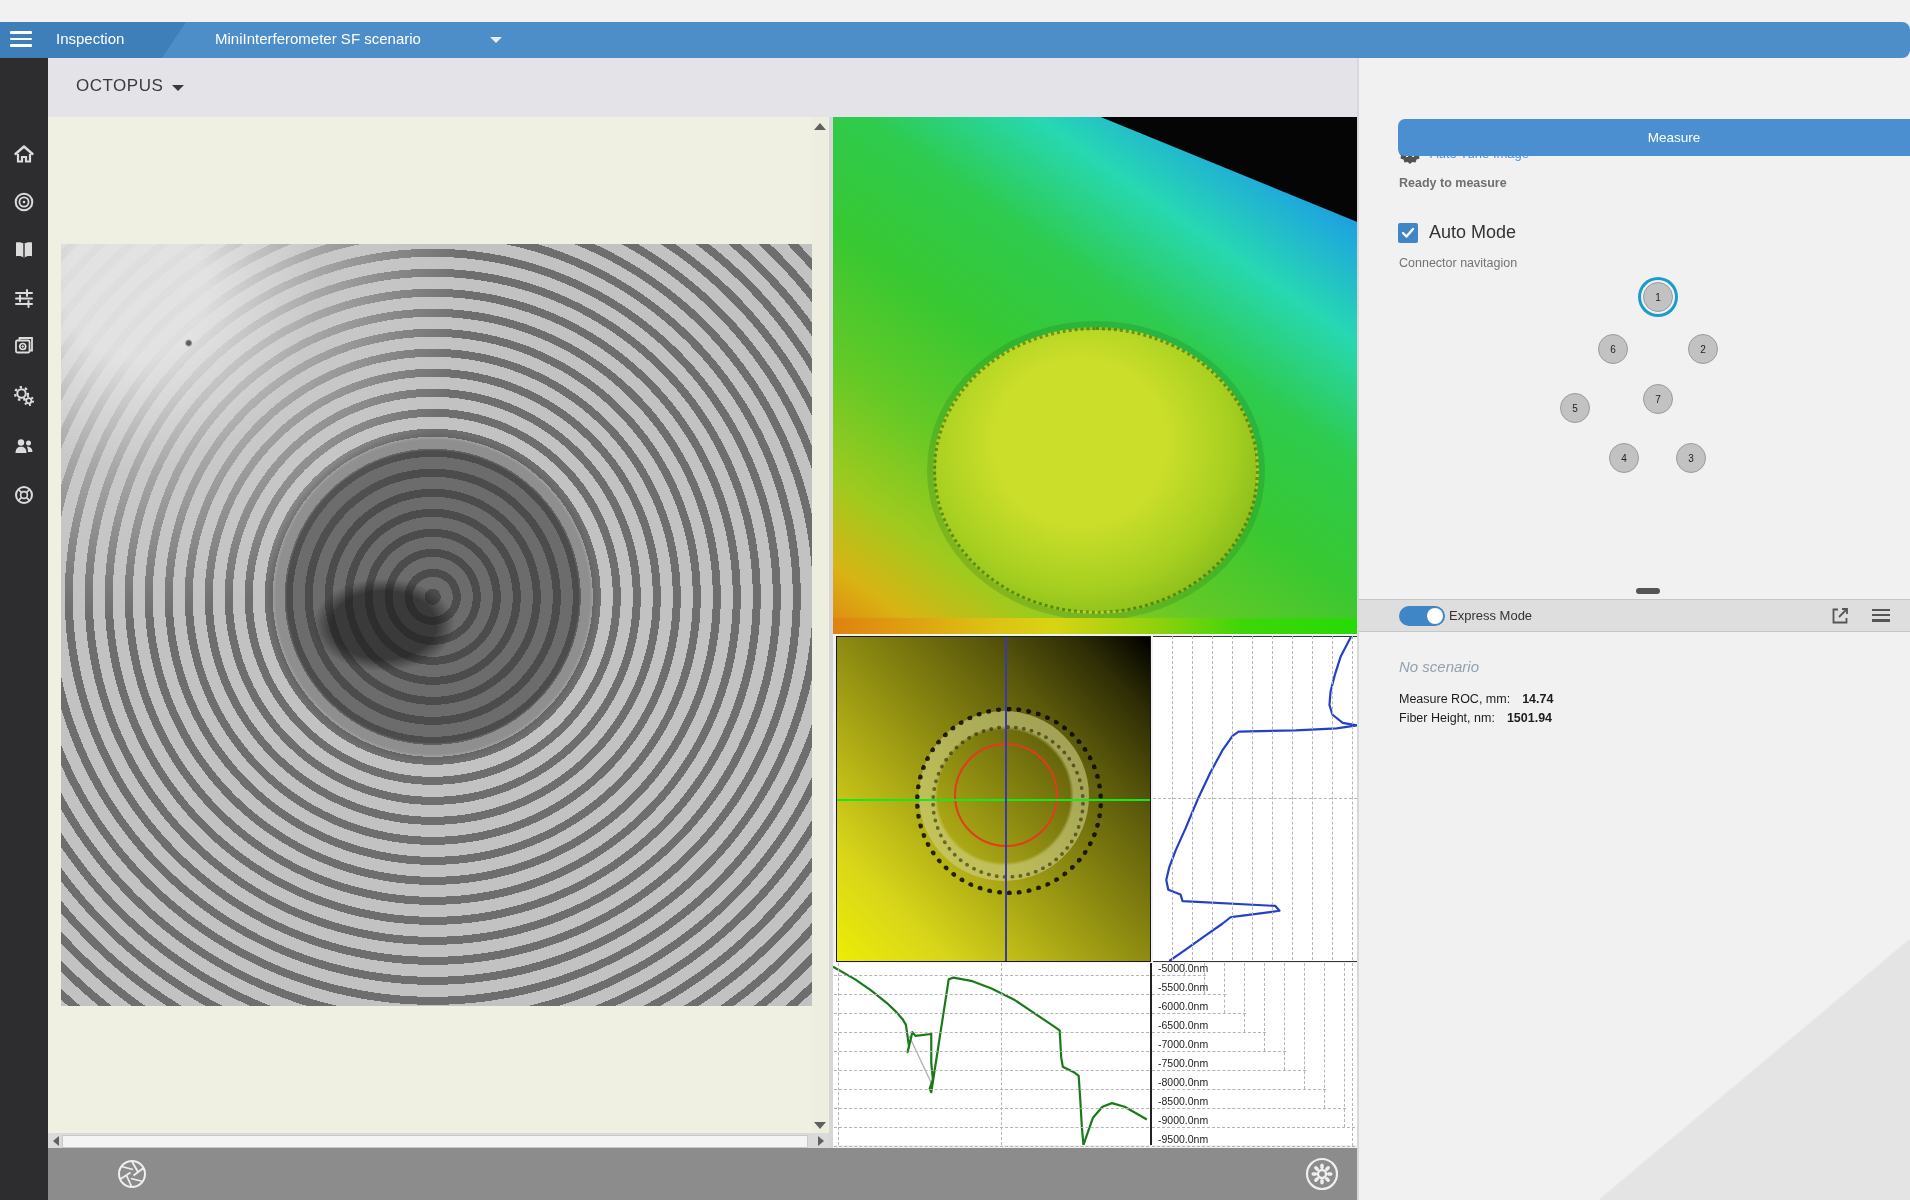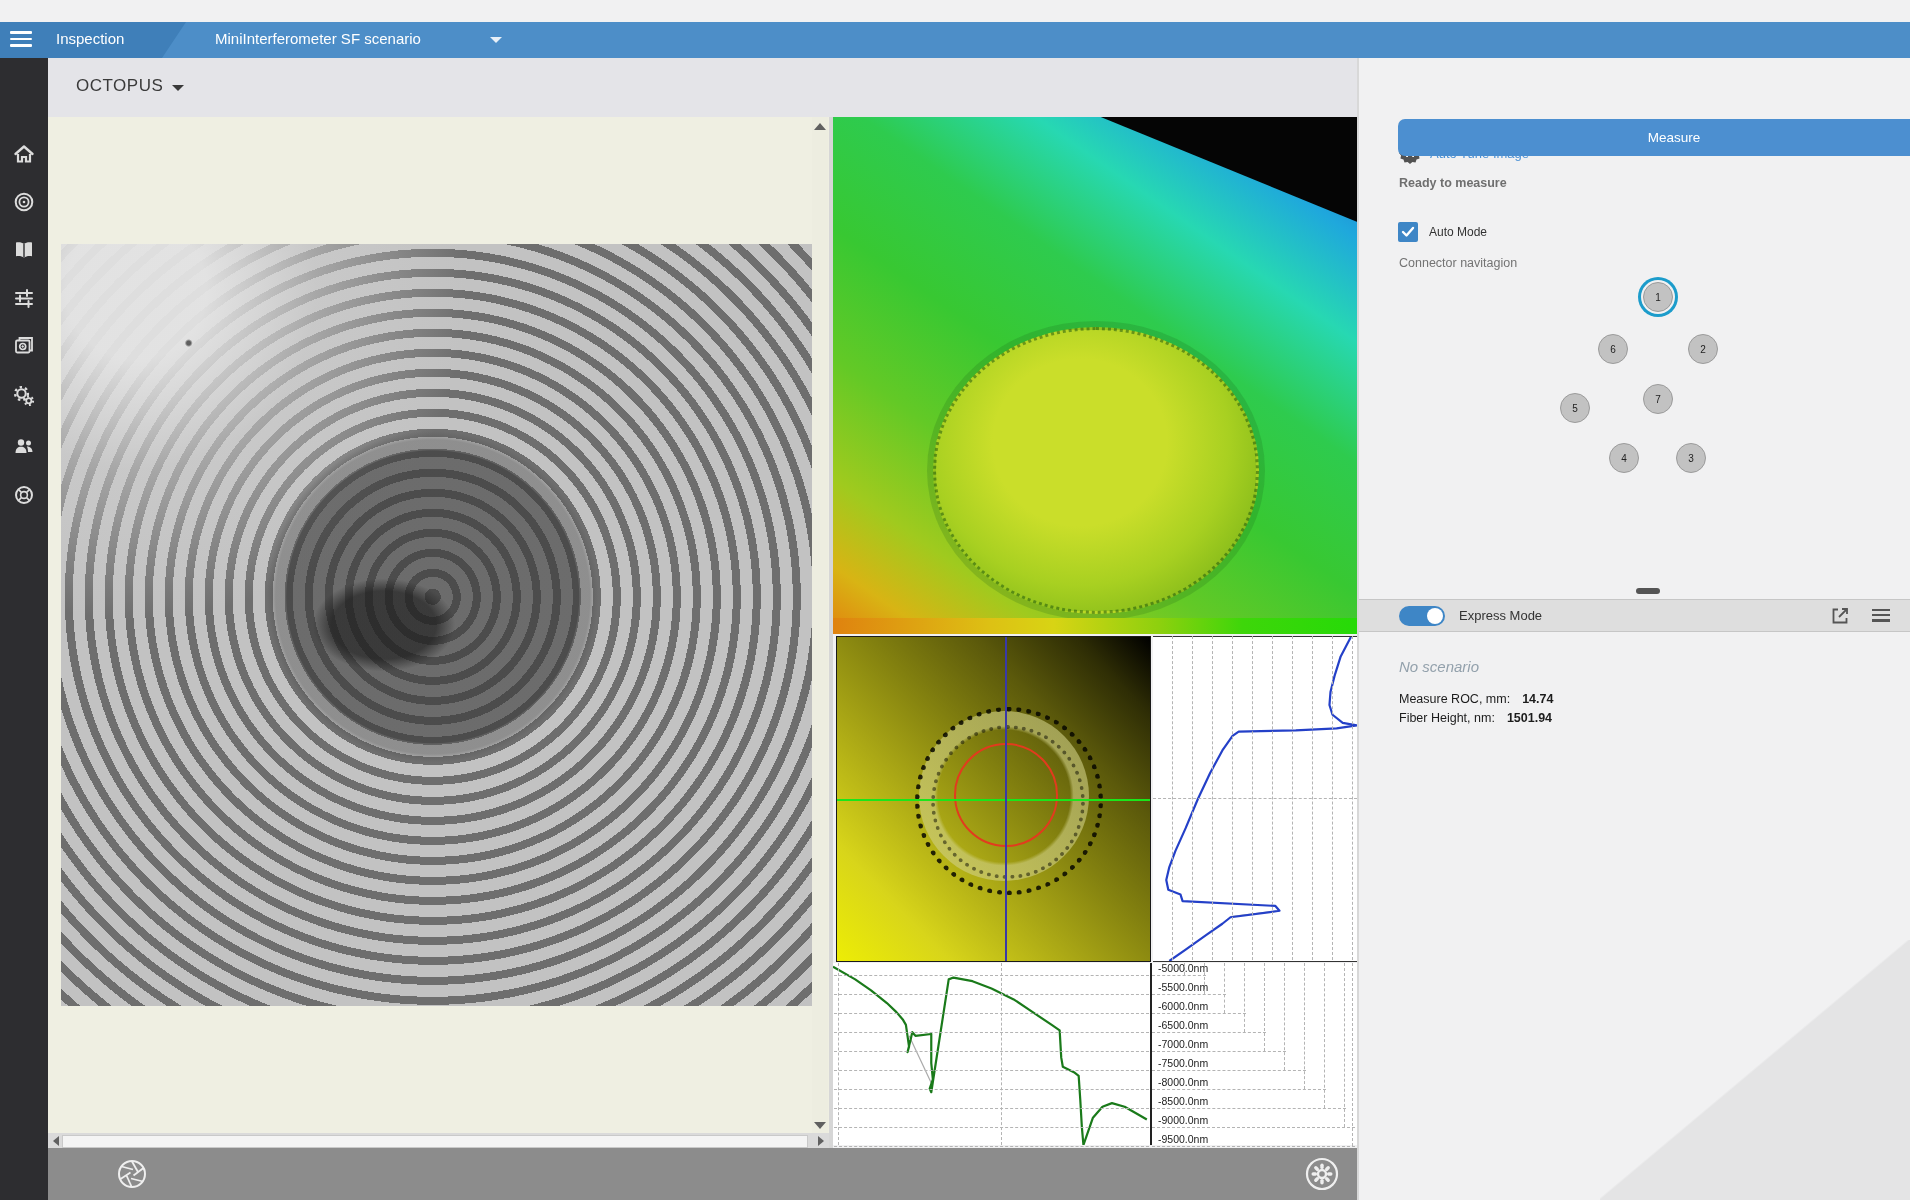--- a/index.html
+++ b/index.html
@@ -9,21 +9,21 @@
   .abs{position:absolute;}
 
   
   #titlebar{left:0;top:0;width:1910px;height:22px;background:#ffffff;color:#000;}
   #app-logo{left:7px;top:4px;width:16px;height:14px;}
   #title-text{left:30px;top:4px;font-size:12px;color:#111;}
   .winbtn{top:0;width:46px;height:22px;display:flex;align-items:center;justify-content:center;}
   #btn-min{left:1758px;} #btn-max{left:1806px;} #btn-close{left:1854px;}
 
   
-  #navbar{left:0;top:22px;width:1910px;height:36px;background:#4D8EC8;}
+  #navbar{left:0;top:22px;width:1910px;height:36px;background:#4D8EC8;border-radius:8px;}
   #nav-tab-dark{left:0;top:0;width:186px;height:36px;background:#3F7FB9;
      clip-path:polygon(0 0,186px 0,162px 36px,0 36px);}
   #hamburger{left:10px;top:9px;width:22px;height:18px;cursor:pointer;}
   #hamburger span{display:block;height:2.6px;background:#fff;margin:0 0 4px 0;border-radius:1px;}
   #nav-inspection{left:56px;top:8px;font-size:15px;color:#fff;}
   #nav-scenario{left:215px;top:8px;font-size:15px;color:#fff;}
   .caret-w{display:inline-block;width:0;height:0;border-left:6px solid transparent;
      border-right:6px solid transparent;border-top:6px solid #e8f0f8;vertical-align:middle;}
   #nav-caret{left:490px;top:37px;}
 
@@ -105,32 +105,32 @@
   #autotune{left:40px;top:84px;height:22px;display:flex;align-items:center;gap:9px;cursor:pointer;}
   #autotune-badge{width:22px;height:22px;background:#525252;color:#fff;font-size:12px;font-weight:bold;
     display:flex;align-items:center;justify-content:center;
     clip-path:polygon(100% 50%,90.6% 60.9%,93.3% 75%,79.7% 79.7%,75% 93.3%,60.9% 90.6%,50% 100%,39.1% 90.6%,25% 93.3%,20.3% 79.7%,6.7% 75%,9.4% 60.9%,0 50%,9.4% 39.1%,6.7% 25%,20.3% 20.3%,25% 6.7%,39.1% 9.4%,50% 0,60.9% 9.4%,75% 6.7%,79.7% 20.3%,93.3% 25%,90.6% 39.1%);}
   #autotune-label{font-size:13px;color:#4C92D6;}
   #measure-btn{left:39px;top:61px;width:552px;height:37px;background:#4C8FD0;color:#fff;
     font-size:13.5px;display:flex;align-items:center;justify-content:center;cursor:pointer;border-radius:7px;}
   #status-text{left:40px;top:118px;font-size:12.5px;font-weight:bold;color:#6f6f6f;}
   #automode{left:39px;top:164px;display:flex;align-items:center;gap:11px;cursor:pointer;}
   #automode-box{width:20px;height:20px;background:#3E86C6;border-radius:2px;display:flex;align-items:center;justify-content:center;}
-  #automode-label{font-size:12px;color:#333;}
+  #automode-label{font-size:18px;color:#333;}
   #connector-label{left:40px;top:198px;font-size:12.5px;color:#737373;}
   .conn-circle{position:absolute;width:30px;height:30px;border-radius:50%;background:#C2C2C2;
     border:1px solid #9b9b9b;display:flex;align-items:center;justify-content:center;
     font-size:10px;color:#222;cursor:pointer;box-sizing:border-box;}
   .conn-circle.sel{box-shadow:0 0 0 2px #F1F1F2,0 0 0 5px #1C9CCB;}
   #grip{left:277px;top:530px;width:24px;height:6px;background:#555;border-radius:3px;cursor:row-resize;}
   #express-bar{left:0px;top:541px;width:553px;height:31px;background:#DEDEDE;
     border-top:1px solid #c6c6c6;border-bottom:1px solid #c6c6c6;display:flex;align-items:center;}
   #toggle{margin-left:40px;width:46px;height:20px;border-radius:10px;background:#3E86C6;position:relative;cursor:pointer;}
   #toggle .knob{position:absolute;right:2px;top:2px;width:16px;height:16px;border-radius:50%;background:#fff;}
-  #express-label{margin-left:14px;font-size:13px;color:#333;}
+  #express-label{margin-left:4px;font-size:13px;color:#333;}
   #express-spacer{flex:1;}
   #export-icon{width:20px;height:20px;margin-right:22px;cursor:pointer;}
   #menu-icon{width:18px;height:14px;margin-right:22px;cursor:pointer;}
   #menu-icon span{display:block;height:2.4px;background:#555;margin-bottom:3px;}
   #verdict{left:40px;top:600px;font-size:15px;font-style:italic;color:#93A1AC;}
   .result-row{left:40px;font-size:12.5px;color:#1c1c1c;}
   .result-row .val{margin-left:12px;font-weight:bold;}
 
   svg{display:block;}
 </style>

